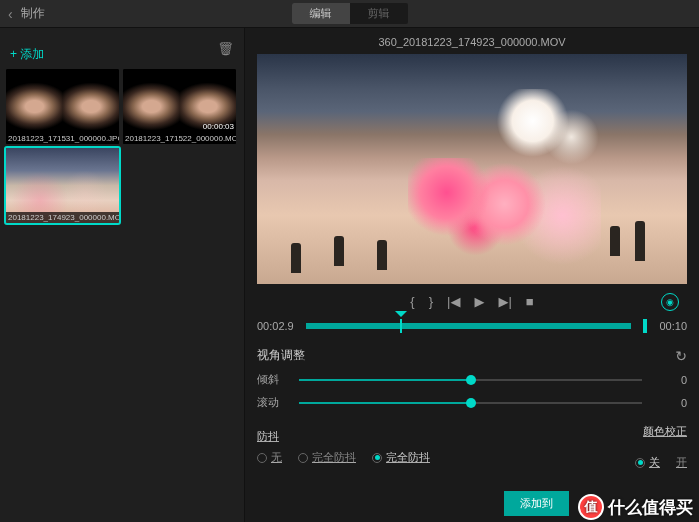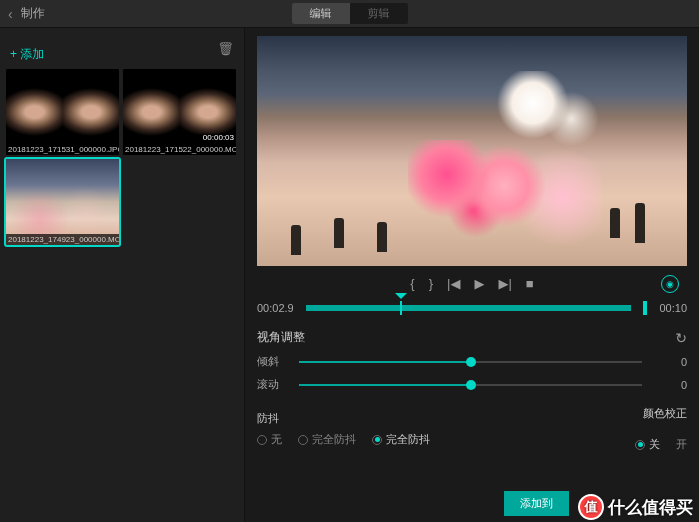--- a/index.html
+++ b/index.html
@@ -9,21 +9,21 @@
 .back-arrow { color: #888; font-size: 14px; cursor: pointer; }
 .tabs-center { position: absolute; left: 50%; transform: translateX(-50%); display: flex; background: #1a1a1a; border-radius: 2px; overflow: hidden; }
 .tab { padding: 3px 18px; font-size: 11px; color: #666; cursor: pointer; }
 .tab.active { background: #444; color: #ccc; }
 .main { display: flex; height: calc(100% - 28px); }
 .sidebar { width: 245px; background: #1f1f1f; border-right: 1px solid #111; padding: 6px; }
 .sidebar-top { display: flex; justify-content: space-between; align-items: center; margin-bottom: 6px; padding: 0 4px; }
 .add-btn { color: #00d9c8; font-size: 12px; cursor: pointer; margin-top: 12px; }
 .trash { color: #888; font-size: 13px; cursor: pointer; }
 .thumbs { display: flex; flex-wrap: wrap; gap: 4px; }
-.thumb { width: 113px; height: 86px; background: #333; position: relative; border-radius: 1px; overflow: hidden; cursor: pointer; }
+.thumb { width: 113px; height: 75px; background: #333; position: relative; border-radius: 1px; overflow: hidden; cursor: pointer; }
 .thumb.selected { outline: 2px solid #00d9c8; }
 .thumb-label { position: absolute; bottom: 0; left: 0; right: 0; background: rgba(0,0,0,0.7); color: #ccc; font-size: 8px; padding: 1px 2px; white-space: nowrap; overflow: hidden; }
 .thumb-time { position: absolute; bottom: 13px; right: 2px; color: #fff; font-size: 8px; text-shadow: 0 0 2px #000; }
 .thumb-360 { display: flex; }
 .thumb-360 .eye { flex: 1; background: radial-gradient(ellipse 45px 30px at center, #d4a890 20%, #8a6850 40%, #3a2820 60%, #000 80%); }
 .thumb-img { width: 100%; height: 100%; background: linear-gradient(180deg, #3a4560 0%, #6a7590 30%, #c8b8a8 50%, #e8d0c0 70%, #d8a890 100%); position: relative; }
 .thumb-img::after { content: ''; position: absolute; inset: 0; background: radial-gradient(circle at 30% 70%, rgba(255,100,150,0.3) 0%, transparent 30%), radial-gradient(circle at 70% 60%, rgba(255,200,200,0.2) 0%, transparent 25%); }
 .content { flex: 1; display: flex; flex-direction: column; padding: 8px 12px; }
 .filename { text-align: center; color: #aaa; font-size: 11px; margin-bottom: 6px; }
 .preview { width: 100%; height: 230px; background: linear-gradient(180deg, #2a3548 0%, #4a5568 15%, #5a6578 25%, #8a7568 35%, #b89888 45%, #d8b8a8 55%, #e8c8b0 70%, #c8a890 100%); position: relative; overflow: hidden; }
@@ -39,21 +39,21 @@
 .timeline-thumb::before { content: ''; position: absolute; top: -8px; left: -5px; border: 6px solid transparent; border-top-color: #00d9c8; }
 .timeline-end { width: 4px; height: 14px; background: #00d9c8; margin-top: 0; }
 .section-title { display: flex; justify-content: space-between; align-items: center; color: #ccc; font-size: 12px; margin: 4px 0 8px; }
 .reset { color: #999; font-size: 14px; cursor: pointer; }
 .slider-row { display: flex; align-items: center; gap: 10px; margin-bottom: 8px; font-size: 11px; }
 .slider-row .lbl { width: 32px; color: #aaa; }
 .slider-row .val { width: 35px; text-align: right; color: #aaa; }
 .slider { flex: 1; height: 2px; background: #444; position: relative; cursor: pointer; }
 .slider-fill { position: absolute; height: 100%; background: #00a89c; }
 .slider-knob { position: absolute; top: -4px; width: 10px; height: 10px; background: #00d9c8; border-radius: 50%; margin-left: -5px; }
-.bottom-row { display: flex; justify-content: space-between; align-items: center; margin-top: 6px; font-size: 11px; }
+.bottom-row { display: flex; justify-content: space-between; align-items: center; margin-top: 6px; font-size: 11px; text-decoration: underline; }
 .radio-group { display: flex; gap: 16px; align-items: center; }
 .radio { display: flex; align-items: center; gap: 4px; cursor: pointer; color: #888; }
 .radio-dot { width: 10px; height: 10px; border: 1px solid #666; border-radius: 50%; display: inline-flex; align-items: center; justify-content: center; }
 .radio.on .radio-dot::after { content: ''; width: 5px; height: 5px; background: #00d9c8; border-radius: 50%; }
 .radio.on { color: #ccc; align-items: center; }
 .add-to-btn { position: absolute; bottom: 6px; right: 130px; background: #00a89c; color: #fff; padding: 5px 16px; font-size: 11px; border: none; cursor: pointer; }
 .watermark { position: absolute; bottom: 2px; right: 6px; display: flex; align-items: center; gap: 4px; color: #fff; font-size: 17px; font-weight: bold; text-shadow: 0 0 3px rgba(0,0,0,0.8); }
 .wm-badge { width: 26px; height: 26px; background: #ff4040; border-radius: 50%; display: flex; align-items: center; justify-content: center; color: #fff; font-size: 13px; border: 2px solid #fff; }
 </style>
 </head>
@@ -89,20 +89,21 @@
         <div class="thumb-label">20181223_171522_000000.MOV</div>
       </div>
       <div class="thumb selected">
         <div class="thumb-img"></div>
         <div class="thumb-label">20181223_174923_000000.MOV</div>
       </div>
     </div>
   </div>
 
   <div class="content">
+    <div class="filename">360_20181223_174923_000000.MOV</div>
     <div class="preview">
       <div class="person" style="left:8%;bottom:5%"></div>
       <div class="person" style="left:18%;bottom:8%"></div>
       <div class="person" style="left:28%;bottom:6%"></div>
       <div class="person" style="left:88%;bottom:10%;height:40px"></div>
       <div class="person" style="left:82%;bottom:12%"></div>
     </div>
 
     <div class="transport">
       <button>{</button>

